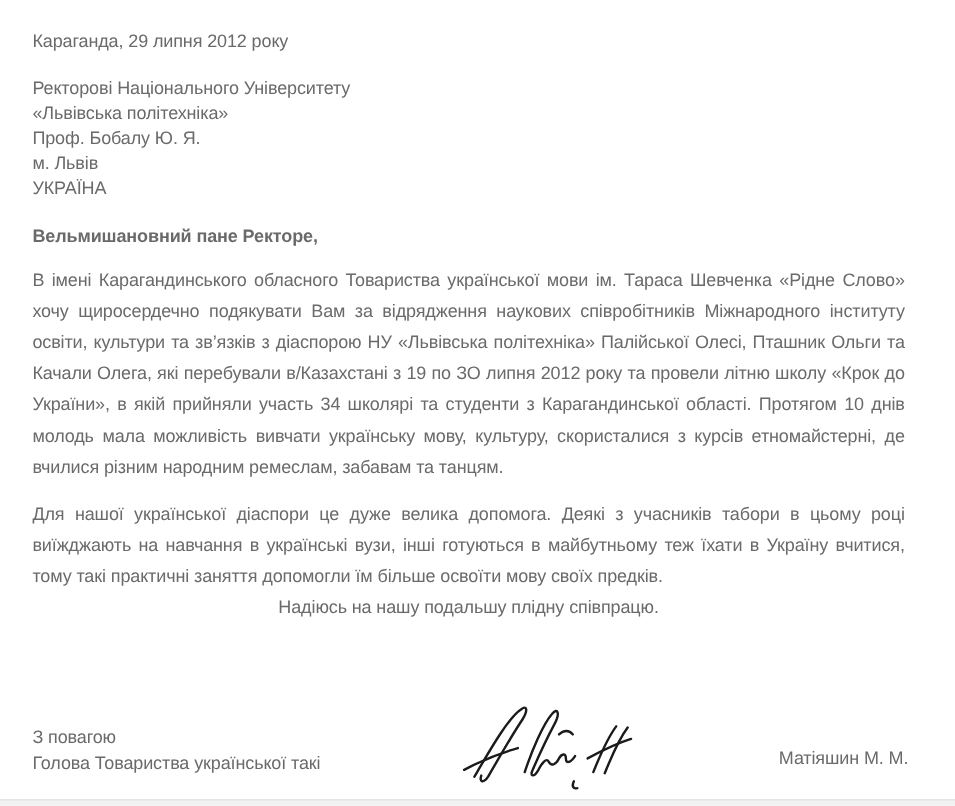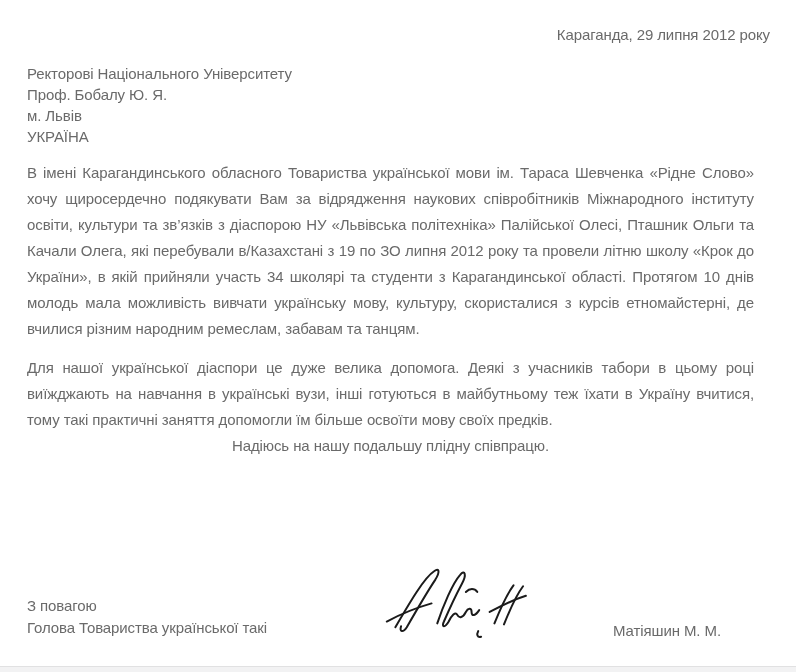--- a/index.html
+++ b/index.html
@@ -15,21 +15,20 @@
     overflow: hidden;
     box-sizing: border-box;
     padding: 0 26px 0 27px;
     font-family: "Liberation Sans", "DejaVu Sans", sans-serif;
     color: #6a6a6a;
     font-size: 15px;
     letter-spacing: -0.1px;
   }
   .date-line {
     margin-top: 25px;
-    text-align: right;
     line-height: 20px;
   }
   .recipient-block {
     margin-top: 18px;
     font-weight: normal;
   }
   .recipient-line {
     line-height: 21px;
   }
   .salutation {
@@ -43,43 +42,43 @@
     text-align: justify;
   }
   p.para.nogap {
     margin-top: 0;
     text-align: center;
   }
   .closing {
     position: absolute;
     left: 27px;
     right: 26px;
-    top: 564px;
+    top: 584px;
     display: flex;
-    align-items: flex-end;
+    align-items: flex-start;
   }
   .closing-left {
     width: 355px;
     padding-top: 20px;
   }
   .closing-line {
     line-height: 22px;
   }
   .signature-wrap {
     width: 162px;
     height: 75px;
     flex: 0 0 auto;
   }
   .signature-wrap svg {
     display: block;
     width: 162px;
     height: 75px;
   }
   .signer-name {
-    margin-left: 69px;
+    margin-left: 105px;
     padding-top: 40px;
     white-space: nowrap;
   }
   .footer-strip {
     position: absolute;
     left: 0;
     right: 0;
     bottom: 0;
     height: 6px;
     background: #f2f2f3;
@@ -89,25 +88,27 @@
 </style>
 </head>
 <body>
 
 <div class="page">
 
   <div class="date-line">Караганда, 29 липня 2012 року</div>
 
   <div class="recipient-block">
     <div class="recipient-line">Ректорові Національного Університету</div>
+    <div class="recipient-line">«Львівська політехніка»</div>
     <div class="recipient-line">Проф. Бобалу Ю. Я.</div>
     <div class="recipient-line">м. Львів</div>
     <div class="recipient-line">УКРАЇНА</div>
   </div>
 
+  <div class="salutation">Вельмишановний пане Ректоре,</div>
 
   <p class="para">В імені Карагандинського обласного Товариства української мови ім. Тараса Шевченка «Рідне Слово» хочу щиросердечно подякувати Вам за відрядження наукових співробітників Міжнародного інституту освіти, культури та зв’язків з діаспорою НУ «Львівська політехніка» Палійської Олесі, Пташник Ольги та Качали Олега, які перебували в/Казахстані з 19 по ЗО липня 2012 року та провели літню школу «Крок до України», в якій прийняли участь 34 школярі та студенти з Карагандинської області. Протягом 10 днів молодь мала можливість вивчати українську мову, культуру, скористалися з курсів етномайстерні, де вчилися різним народним ремеслам, забавам та танцям.</p>
   <p class="para">Для нашої української діаспори це дуже велика допомога. Деякі з учасників табори в цьому році виїжджають на навчання в українські вузи, інші готуються в майбутньому теж їхати в Україну вчитися, тому такі практичні заняття допомогли їм більше освоїти мову своїх предків.</p>
   <p class="para nogap">Надіюсь на нашу подальшу плідну співпрацю.</p>
 
   <div class="closing">
     <div class="closing-left">
       <div class="closing-line">З повагою</div>
       <div class="closing-line">Голова Товариства української такі</div>
     </div>

